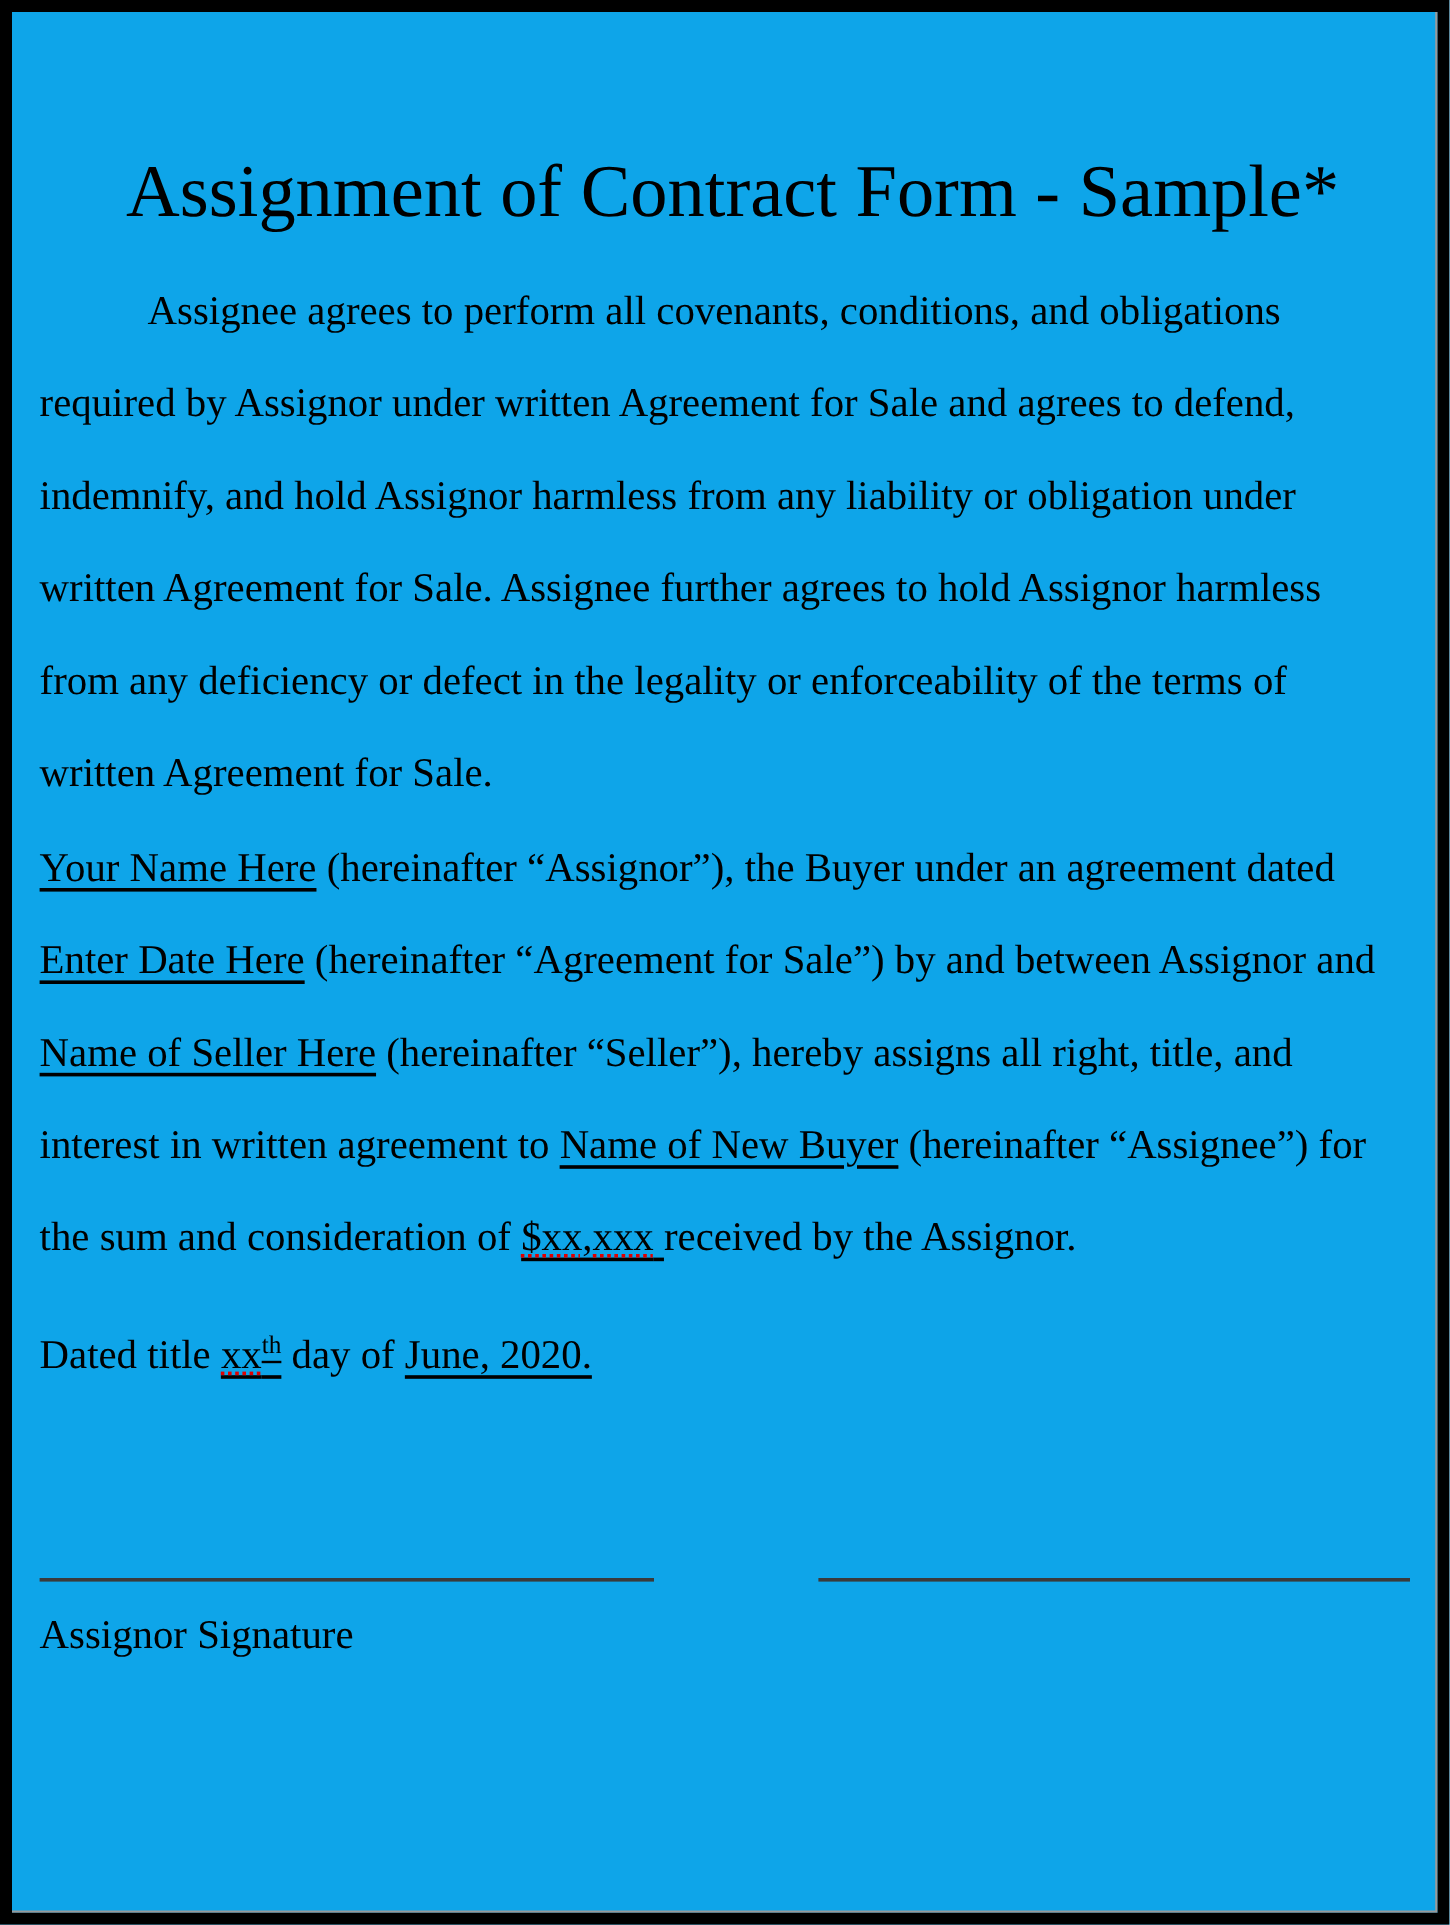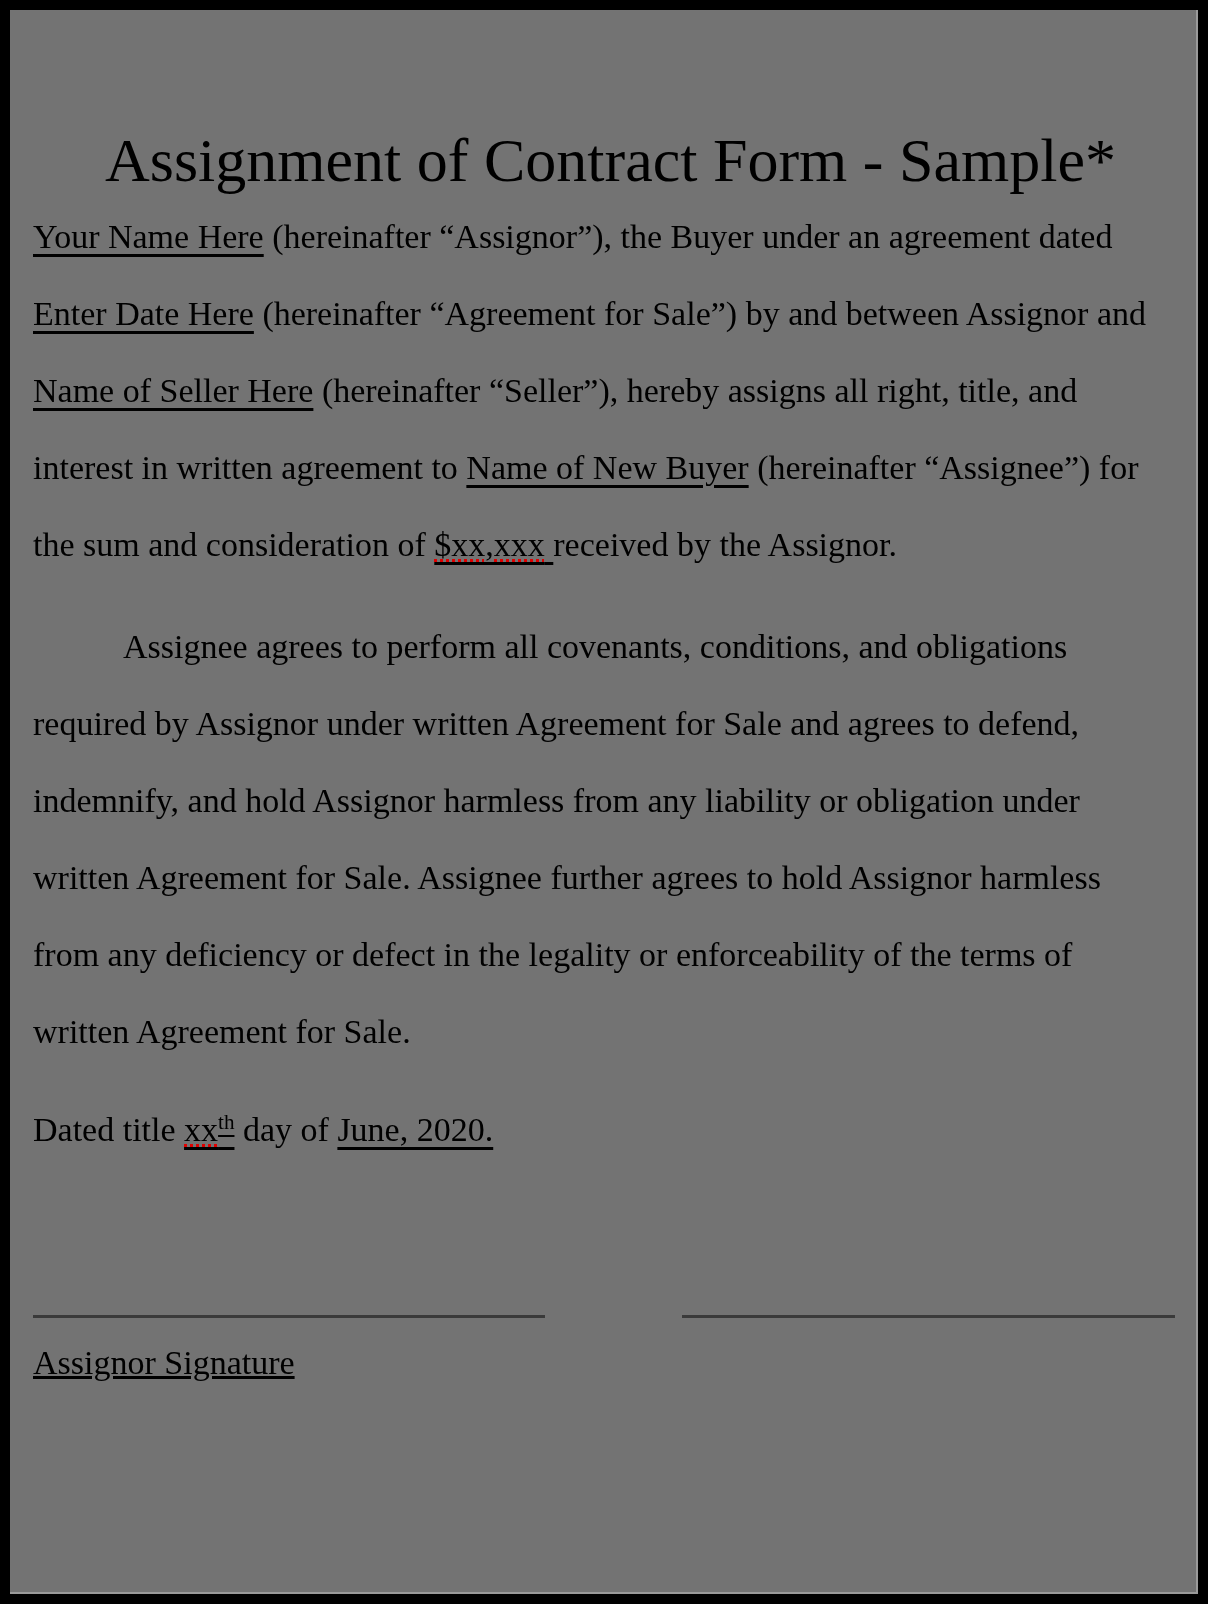--- a/index.html
+++ b/index.html
@@ -7,21 +7,21 @@
     padding: 0;
     background: #ffffff;
   }
   .page {
     position: relative;
     width: 1208px;
     height: 1604px;
     box-sizing: border-box;
     border: 10px solid #000000;
     box-shadow: inset -2px -2px 0 #9a9a9a;
-    background: #737373;
+    background: #0ea5e9;
     overflow: hidden;
     font-family: "Liberation Serif", "DejaVu Serif", serif;
     color: #000000;
     padding: 0 10px 0 23px;
   }
   .doc-title {
     font-size: 62px;
     font-weight: normal;
     line-height: 72px;
     text-align: center;
@@ -51,21 +51,20 @@
   }
   sup {
     font-size: 0.62em;
     vertical-align: super;
     line-height: 0;
     text-decoration: underline;
   }
   .sig-row {
     display: flex;
     margin-top: 147px;
-    text-decoration: underline;
   }
   .sig-col-left { width: 512px; }
   .sig-col-right { width: 493px; margin-left: 137px; }
   .sig-line {
     height: 0;
     border-top: 3px solid #3a3a3a;
   }
   .sig-label {
     font-size: 34px;
     line-height: 77px;
@@ -73,32 +72,32 @@
     white-space: pre;
   }
 </style>
 </head>
 <body>
 
 <div class="page">
 
   <h1 class="doc-title">Assignment of Contract Form - Sample*</h1>
 
-  <p class="para intro"><span class="u">Your Name Here</span><span> (hereinafter “Assignor”), the Buyer under an agreement dated
-</span><span class="u">Enter Date Here</span><span> (hereinafter “Agreement for Sale”) by and between Assignor and
-</span><span class="u">Name of Seller Here</span><span> (hereinafter “Seller”), hereby assigns all right, title, and
-interest in written agreement to </span><span class="u">Name of New Buyer</span><span> (hereinafter “Assignee”) for
-the sum and consideration of </span><span class="u"><span class="sq">$xx,xxx</span><span> </span></span><span>received by the Assignor.</span></p>
-
   <p class="para covenants">Assignee agrees to perform all covenants, conditions, and obligations
 required by Assignor under written Agreement for Sale and agrees to defend,
 indemnify, and hold Assignor harmless from any liability or obligation under
 written Agreement for Sale. Assignee further agrees to hold Assignor harmless
 from any deficiency or defect in the legality or enforceability of the terms of
 written Agreement for Sale.</p>
+
+  <p class="para intro"><span class="u">Your Name Here</span><span> (hereinafter “Assignor”), the Buyer under an agreement dated
+</span><span class="u">Enter Date Here</span><span> (hereinafter “Agreement for Sale”) by and between Assignor and
+</span><span class="u">Name of Seller Here</span><span> (hereinafter “Seller”), hereby assigns all right, title, and
+interest in written agreement to </span><span class="u">Name of New Buyer</span><span> (hereinafter “Assignee”) for
+the sum and consideration of </span><span class="u"><span class="sq">$xx,xxx</span><span> </span></span><span>received by the Assignor.</span></p>
 
   <p class="para dated"><span>Dated title </span><span class="u"><span class="sq">xx</span><sup>th</sup></span><span> day of </span><span class="u">June, 2020.</span></p>
 
   <div class="sig-row">
     <div class="sig-col-left">
       <div class="sig-line"></div>
       <div class="sig-label">Assignor Signature</div>
     </div>
     <div class="sig-col-right">
       <div class="sig-line"></div>

